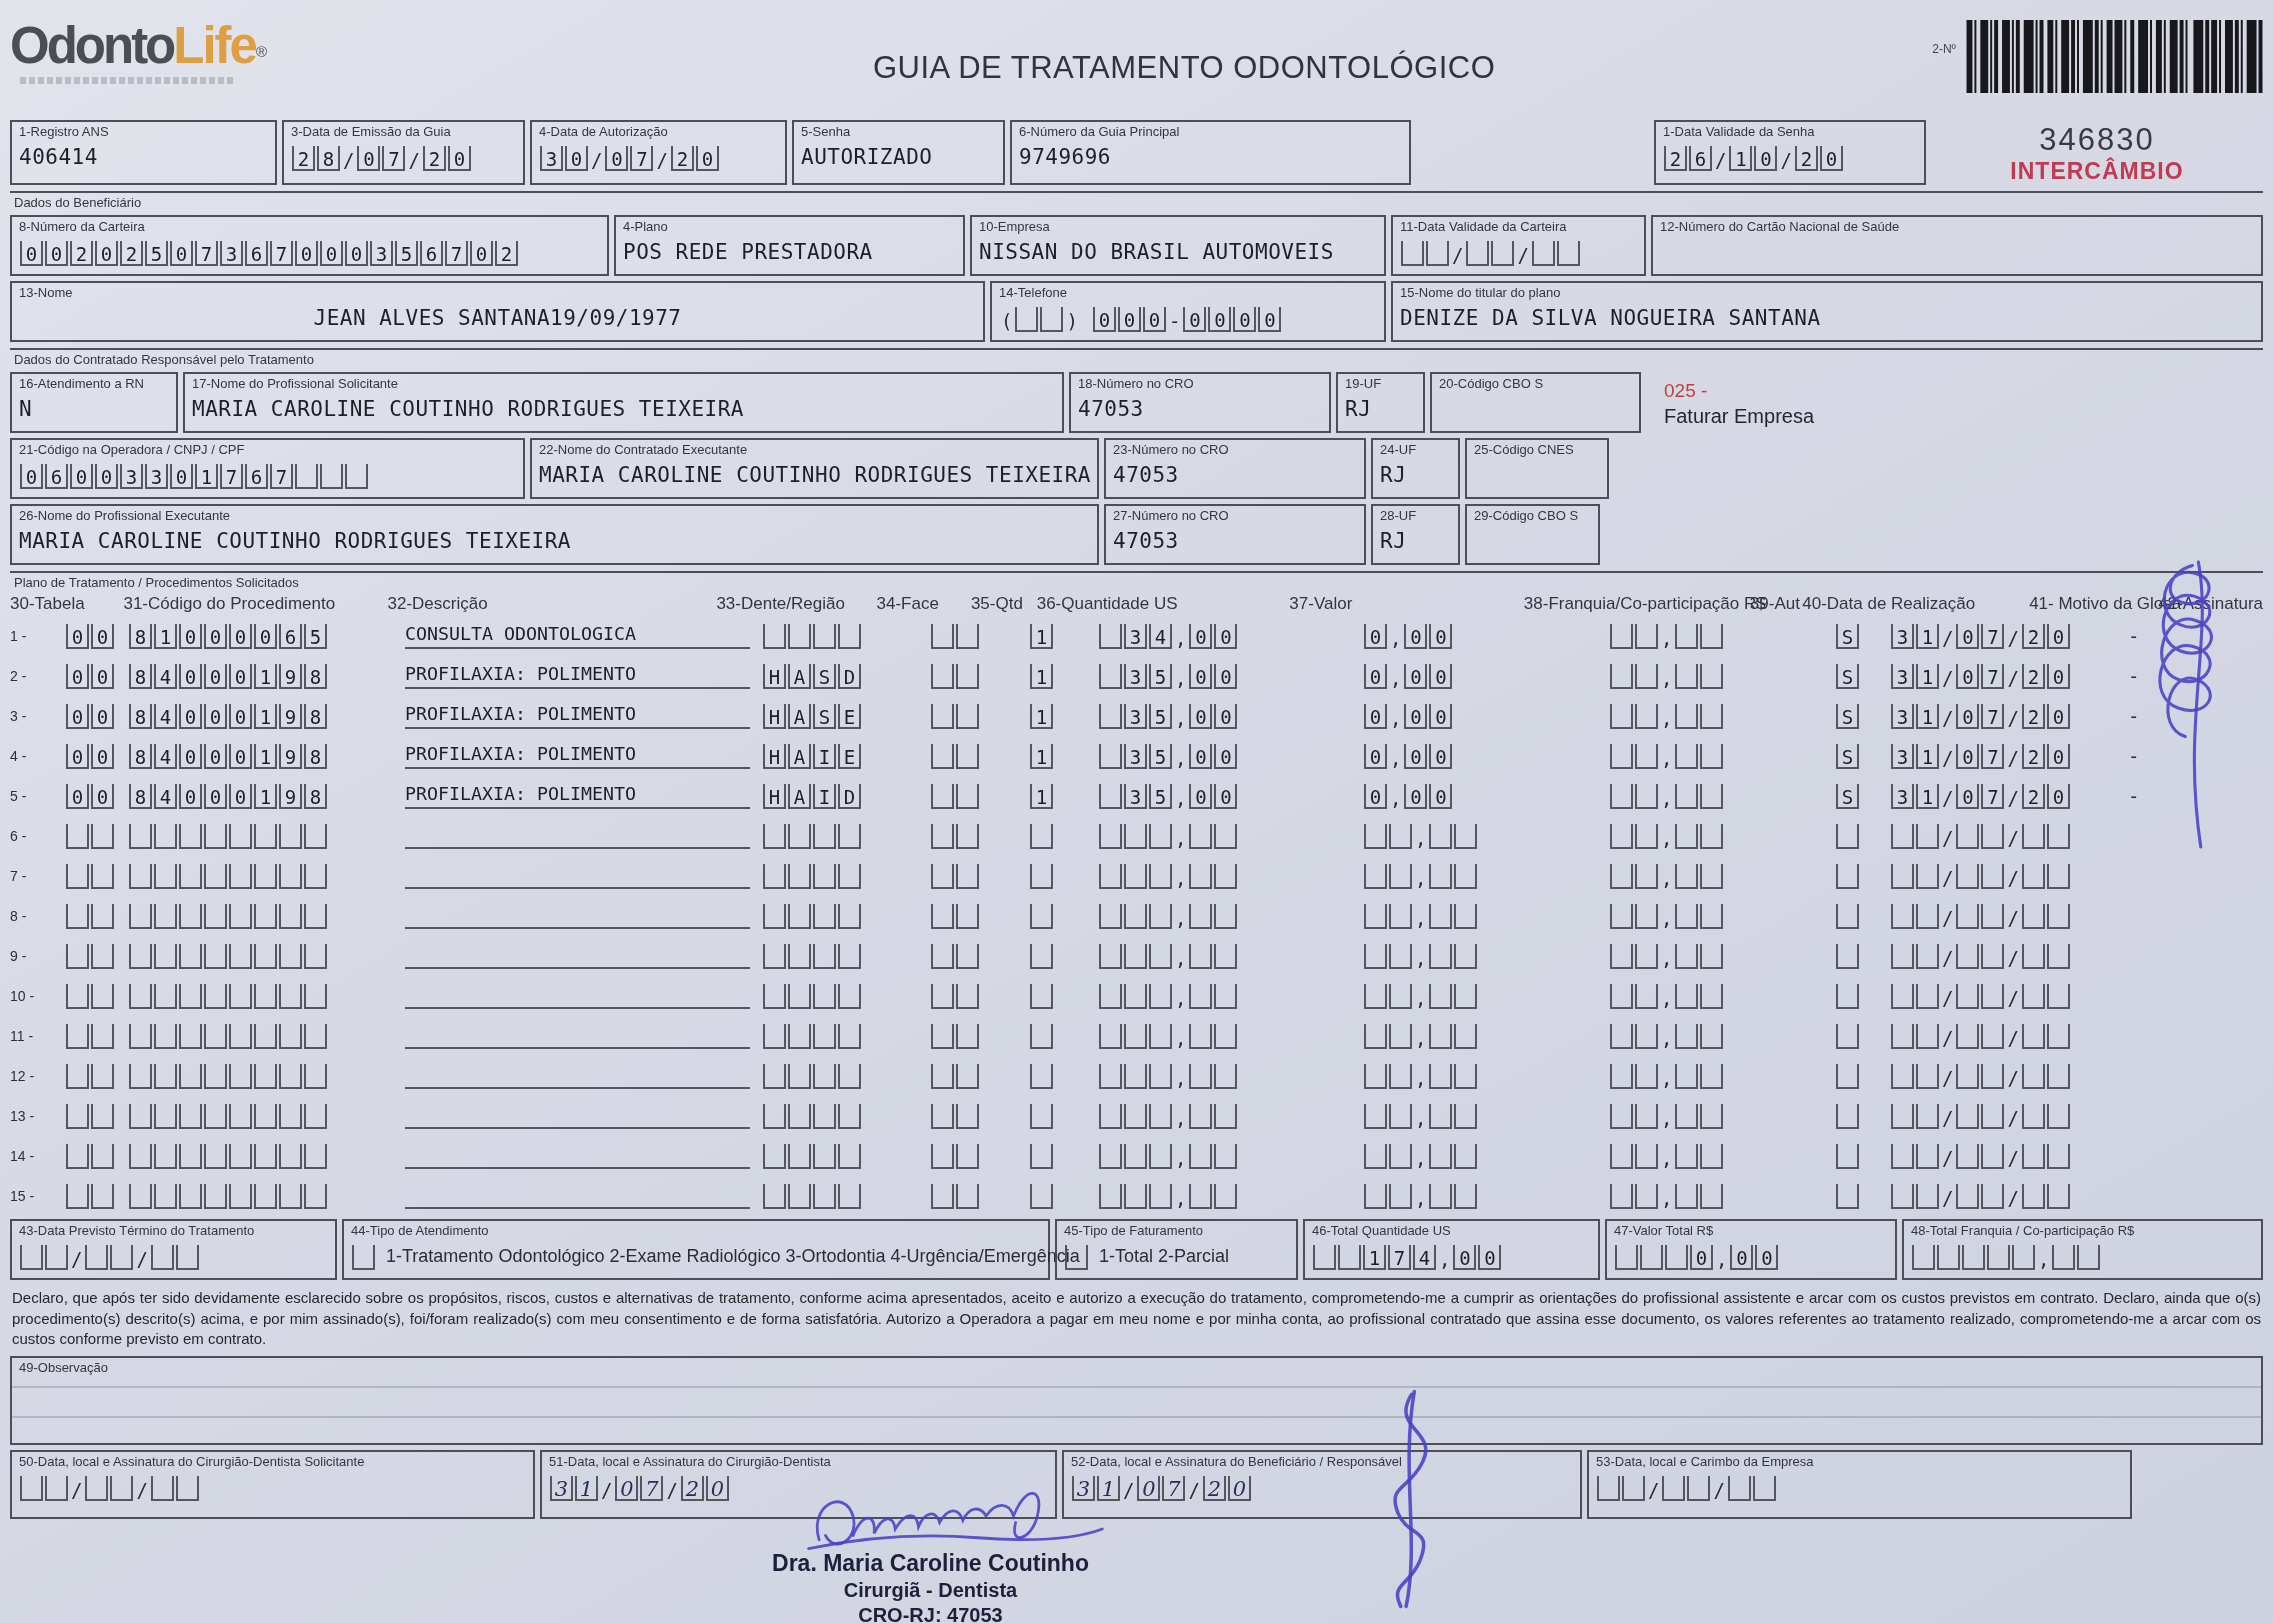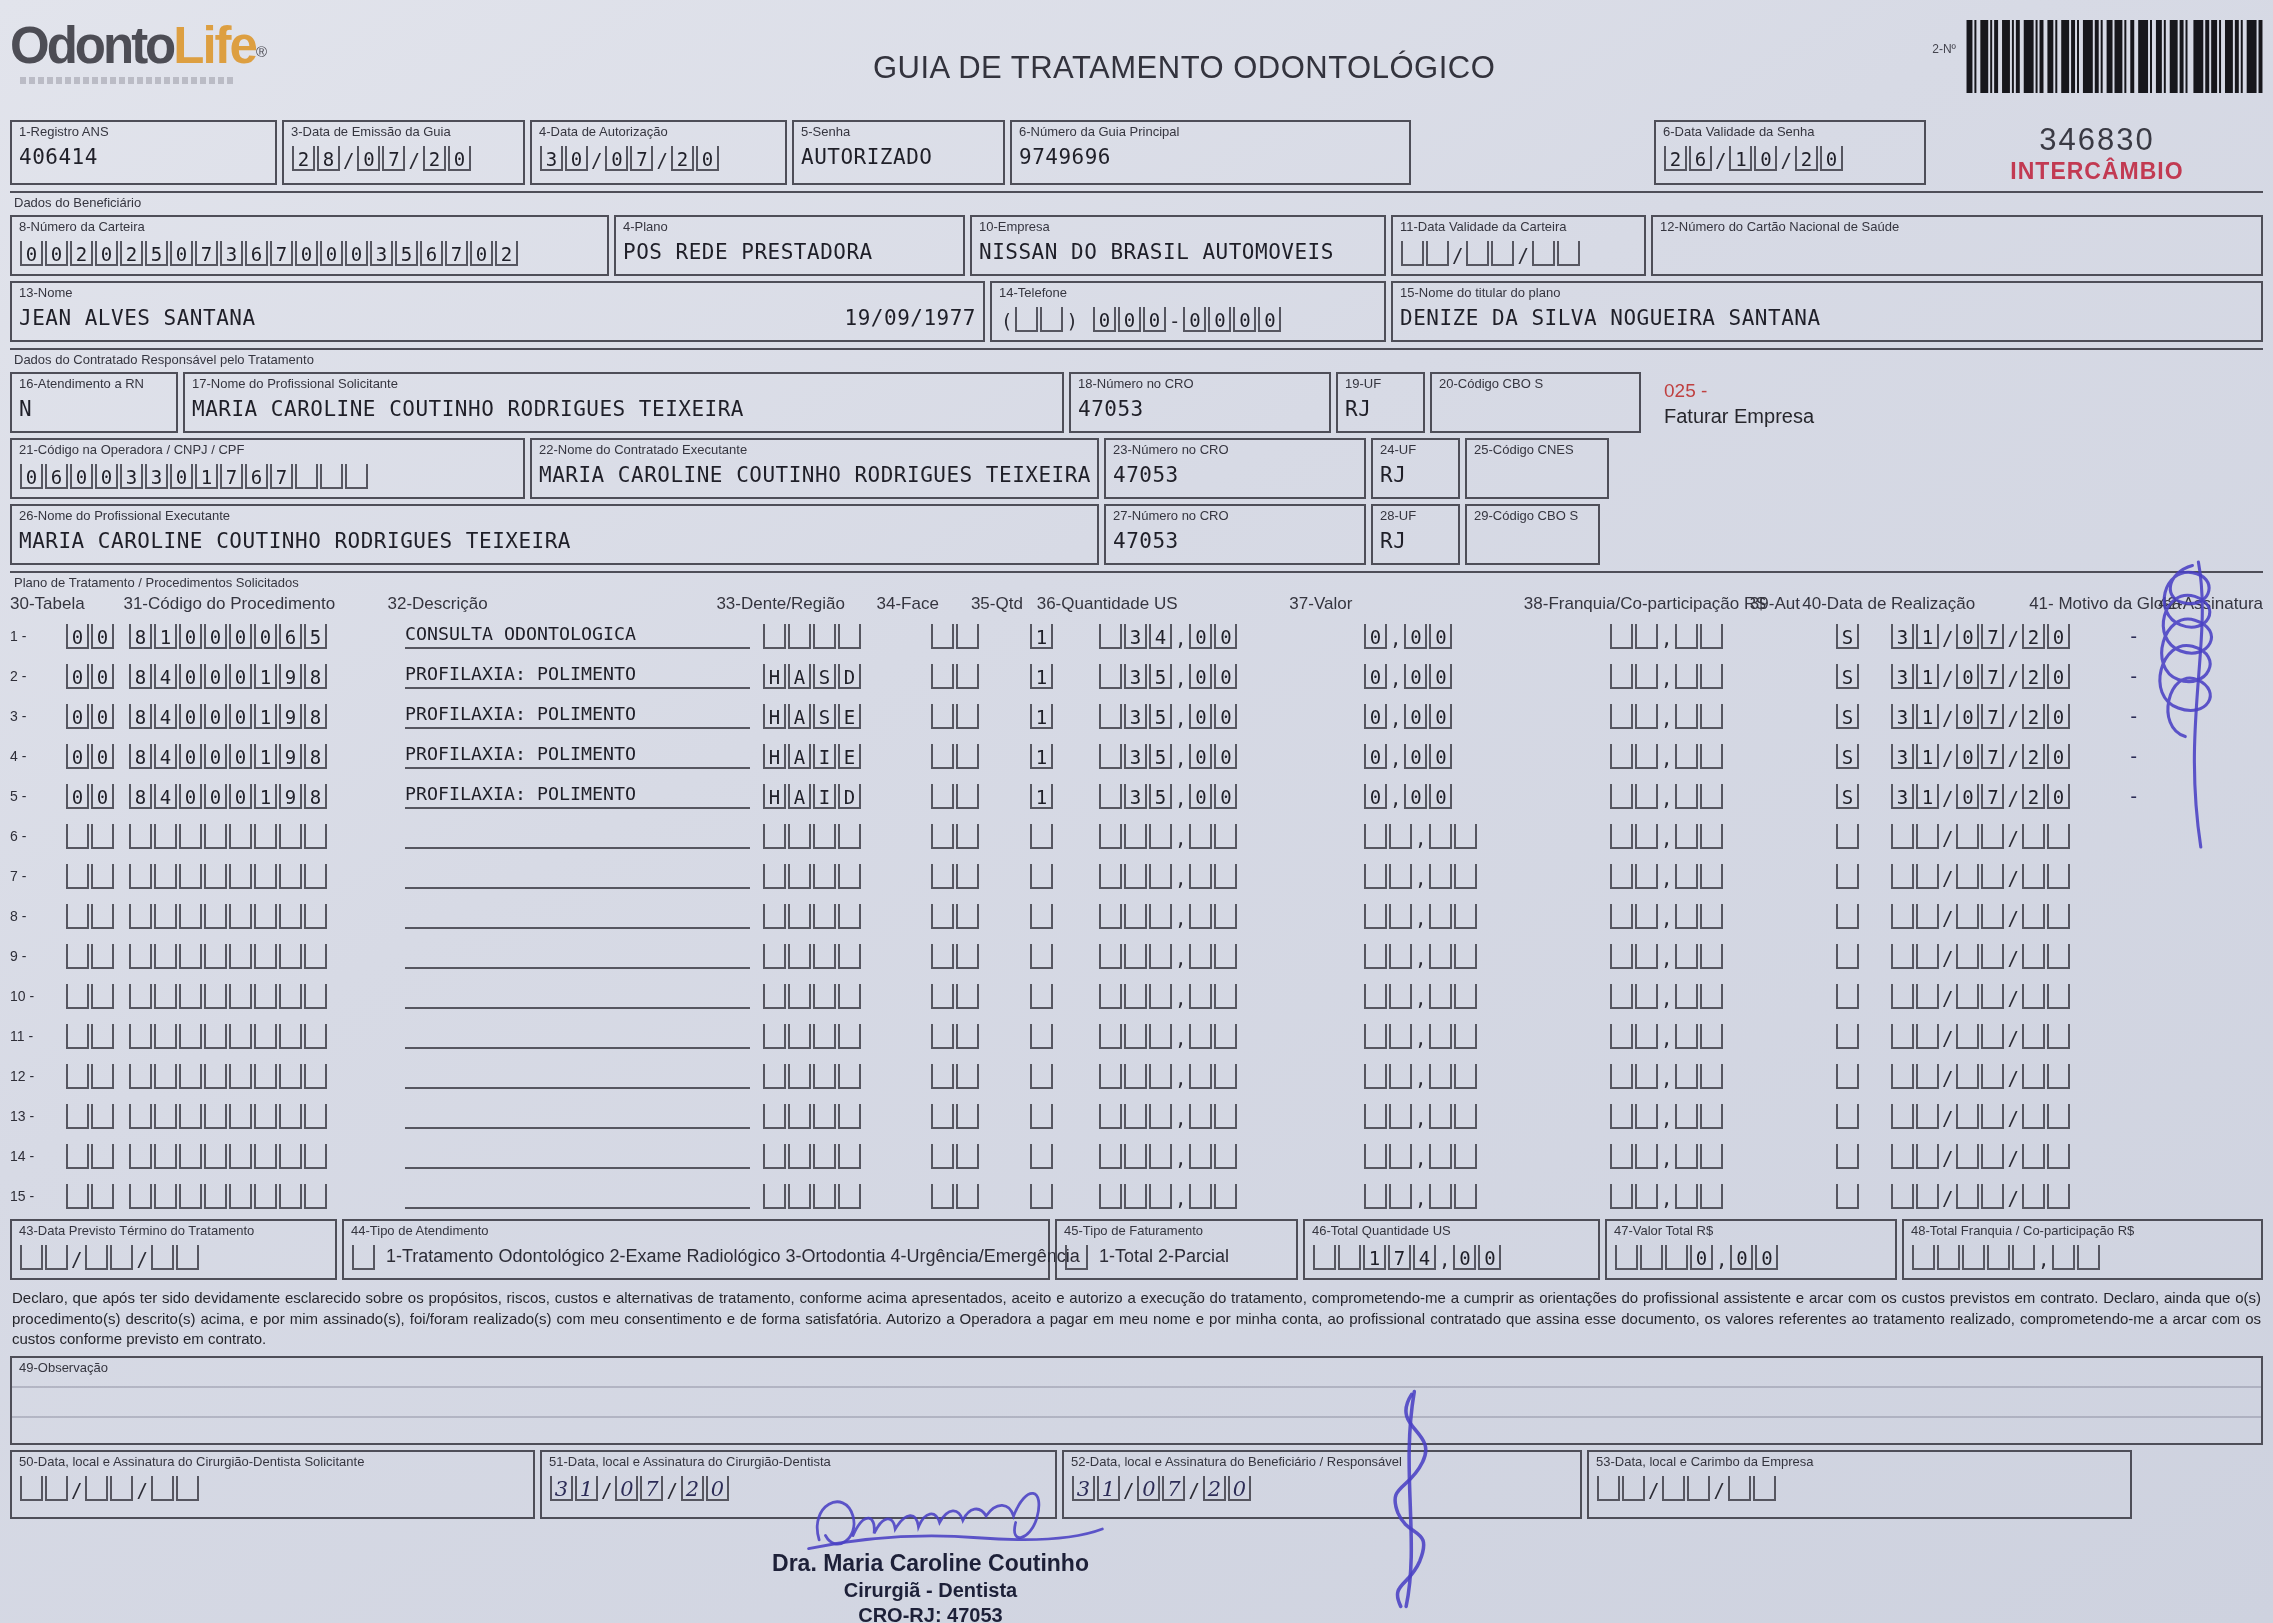--- a/index.html
+++ b/index.html
@@ -28,21 +28,21 @@
   .lgtag{width:213px;height:7px;margin:2px 0 0 10px;background:repeating-linear-gradient(90deg,#9b9ba6 0 6px,transparent 6px 9px);opacity:.55}
   .title{flex:1;text-align:center;font-size:31px;letter-spacing:0.5px;color:#33333d;padding-top:42px}
   .bc-wrap{display:flex;align-items:flex-start;gap:10px;padding-top:12px}
   .bclbl{font-size:12px;color:#44444e;margin-top:22px}
   .barcode{display:block}
   .guideno{width:332px;margin-top:2px}
   .gn{font-size:31px;letter-spacing:2px;color:#3a3a44;text-align:center}
   .inter{font-size:23px;font-weight:bold;letter-spacing:1px;color:#c23a52;text-align:center}
   .spacer{flex:1}
   
-  .split{display:flex;justify-content:space-between;align-items:flex-end}
+  .split{display:flex;justify-content:center;align-items:flex-end}
   
   .faturar{padding-top:8px;padding-left:18px}
   .fat-code{color:#bf4040;font-size:19px}
   .fat-text{font-size:20px;color:#26262c;margin-top:3px}
   
   .thead{display:flex;margin-top:4px;font-size:17px;color:#35353f;white-space:nowrap}
   .th{overflow:visible}
   .trow{display:flex;height:40px;align-items:flex-end;padding-bottom:5px;box-sizing:border-box}
   .tcell{white-space:nowrap}
   .c-num{width:55px;font-size:14px;color:#2e2e38;line-height:26px}
@@ -143,21 +143,21 @@
     <div class="fbox" style="width:213px">
       <div class="lbl">5-Senha</div>
       <div class="typed">AUTORIZADO</div>
     </div>
     <div class="fbox" style="width:401px">
       <div class="lbl">6-Número da Guia Principal</div>
       <div class="typed">9749696</div>
     </div>
     <div class="spacer"></div>
     <div class="fbox" style="width:272px">
-      <div class="lbl">6-Data Validade da Senha</div>
+      <div class="lbl">1-Data Validade da Senha</div>
       <div class="combs"><span class="cell">2</span><span class="cell">6</span><span class="sep">/</span><span class="cell">1</span><span class="cell">0</span><span class="sep">/</span><span class="cell">2</span><span class="cell">0</span></div>
     </div>
     <div class="guideno">
       <div class="gn">346830</div>
       <div class="inter">INTERCÂMBIO</div>
     </div>
   </div>
 
   <div class="secbar">Dados do Beneficiário</div>
 

